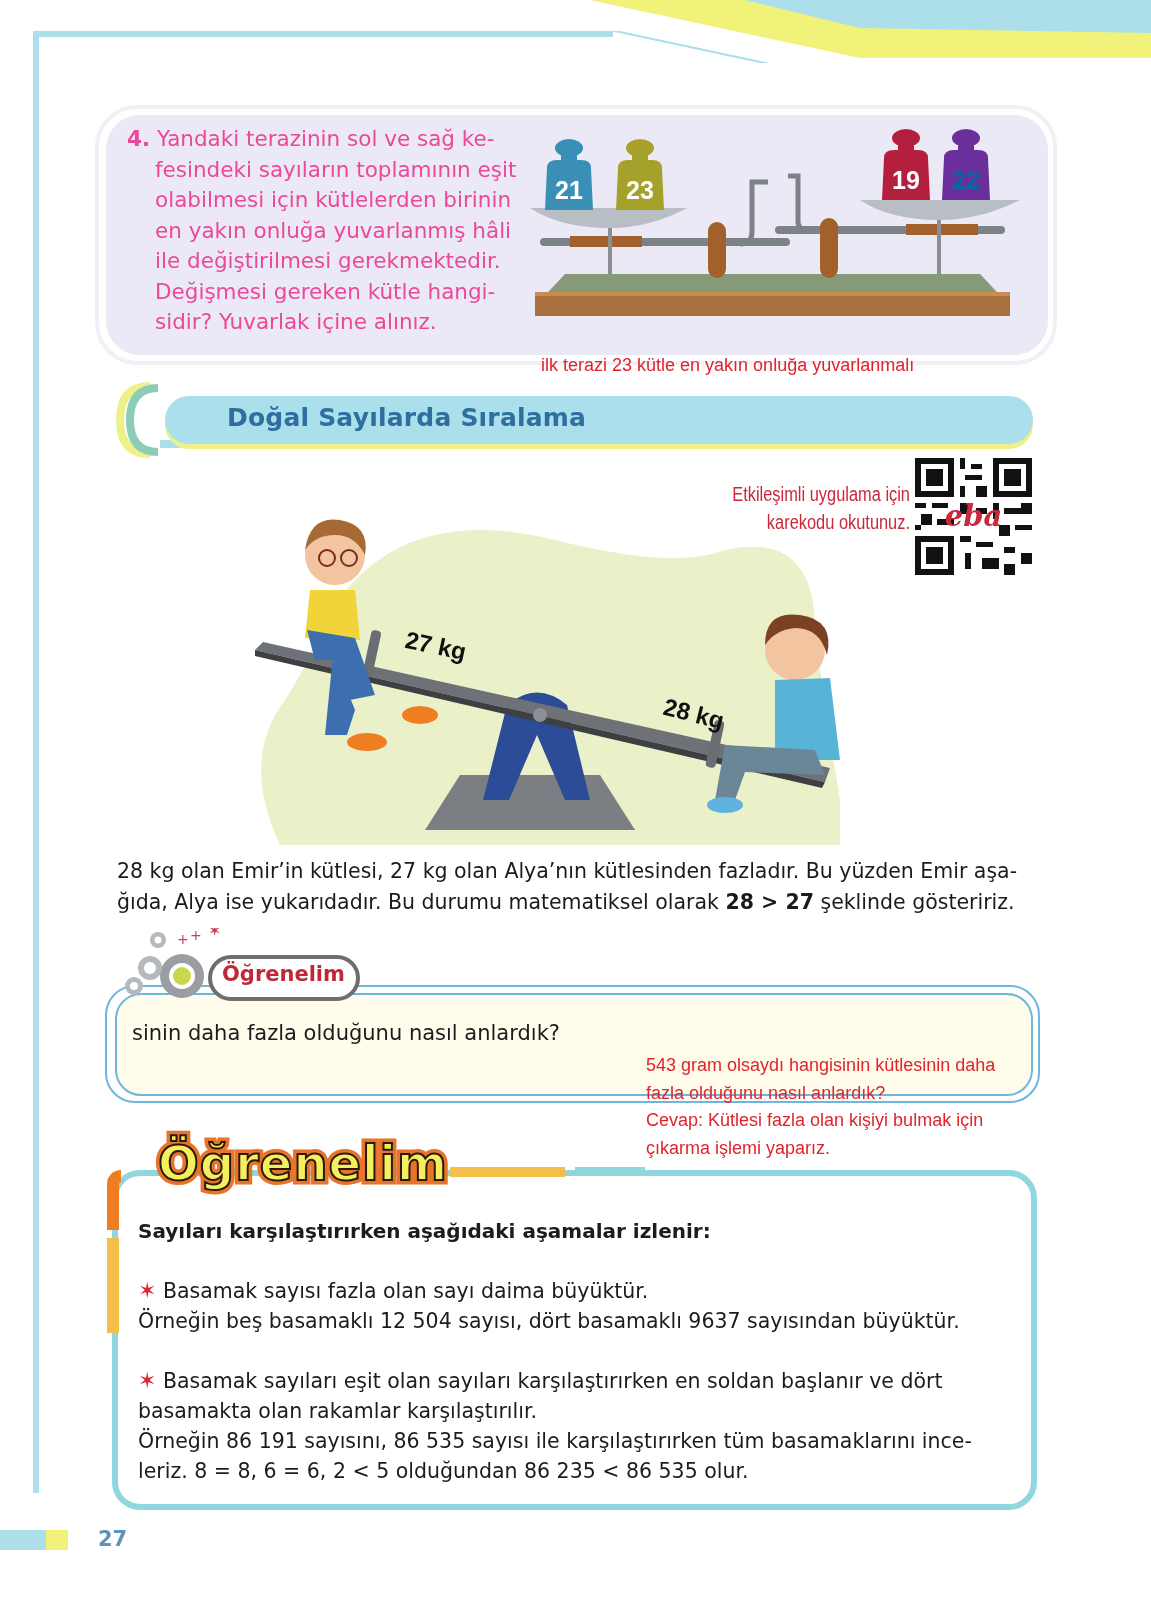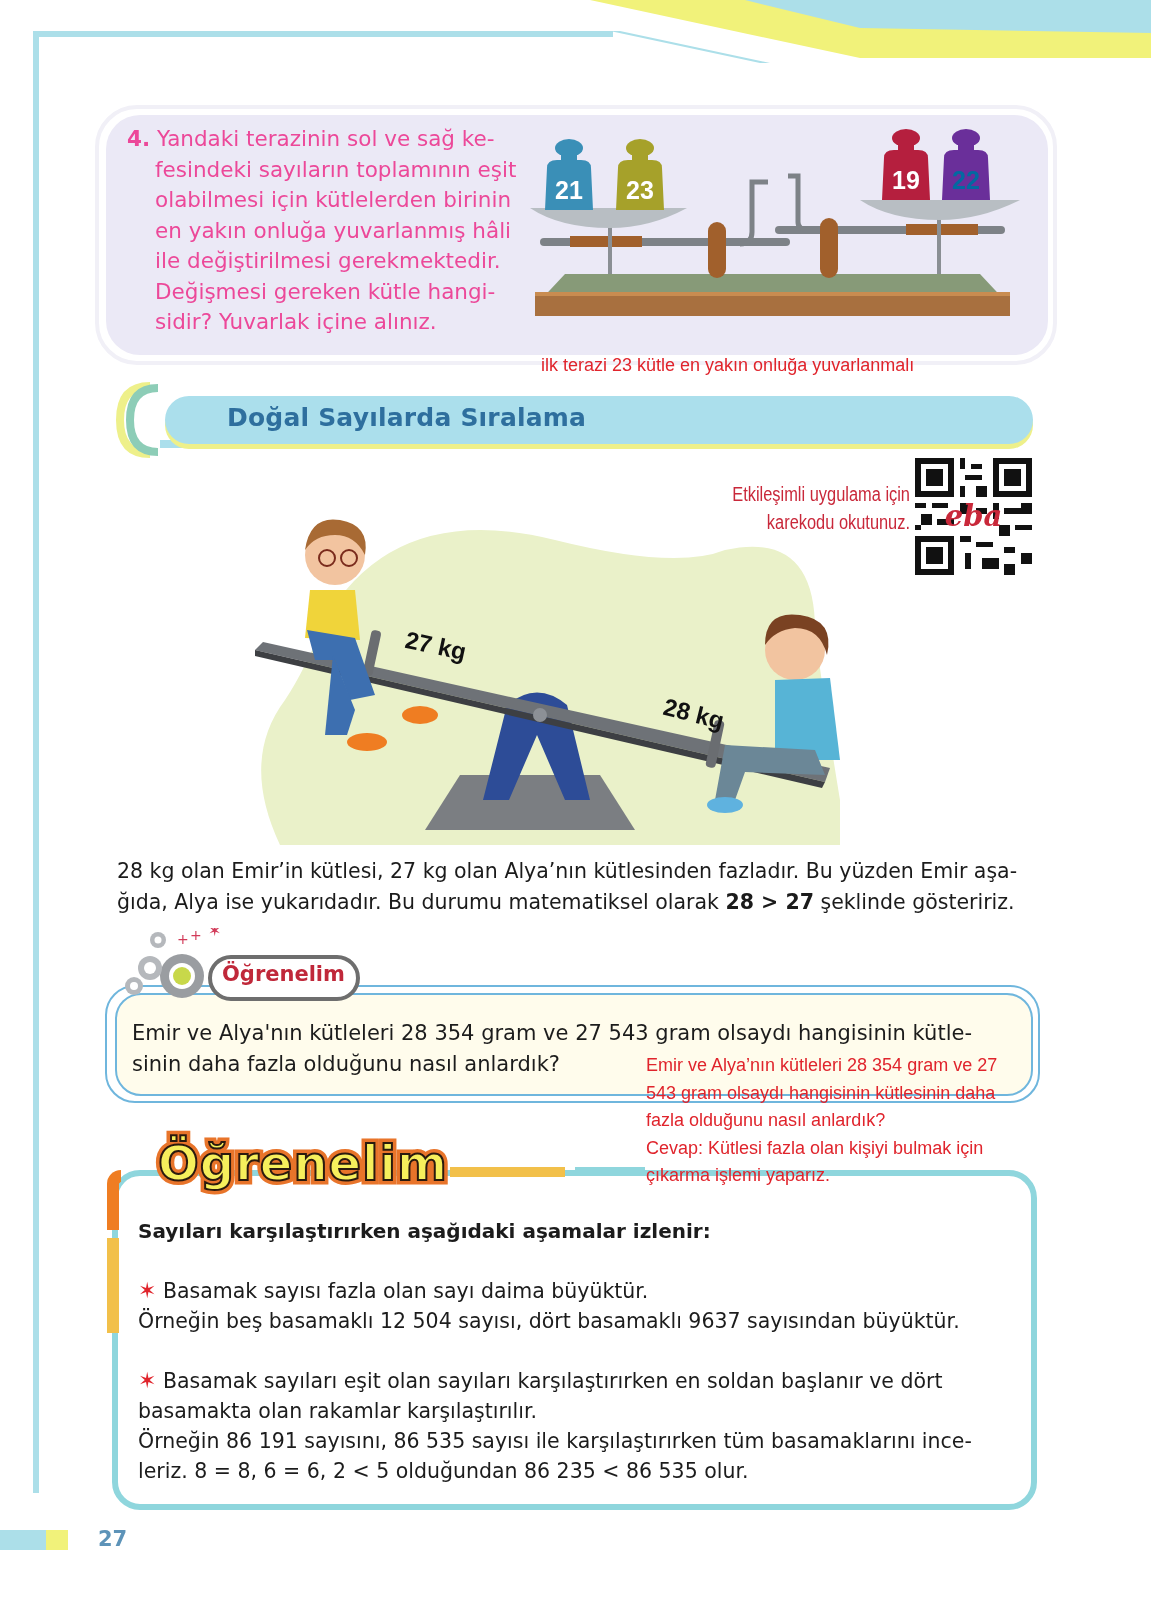--- a/index.html
+++ b/index.html
@@ -272,21 +272,20 @@
     <circle cx="12" cy="58" r="4" fill="#fff"></circle>
   <circle cx="36" cy="12" r="8" fill="#b5b8bc"></circle>
     <circle cx="36" cy="12" r="3.5" fill="#fff"></circle>
   <text x="55" y="16" font-size="14" fill="#d23a58" font-family="DejaVu Sans, sans-serif">+</text>
   <text x="68" y="12" font-size="14" fill="#d23a58" font-family="DejaVu Sans, sans-serif">+</text>
   <text x="86" y="8" font-size="16" fill="#d23a58" font-family="DejaVu Sans, sans-serif">✶</text>
 </svg>
 <div class="dus-pill"></div>
 <div class="dus-label">Öğrenelim</div>
 <div class="dus-text">
-  <span class="dus-line">Emir ve Alya'nın kütleleri 28 354 gram ve 27 543 gram olsaydı hangisinin kütle-</span>
   <span class="dus-line">sinin daha fazla olduğunu nasıl anlardık?</span>
 </div>
 
 <div class="og-box"></div>
 <div class="og-left-orange"></div>
 <div class="og-left-yellow"></div>
 <div class="og-top-yellow"></div>
 <div class="og-top-teal"></div>
 <svg class="og-title" viewBox="0 0 300 90">
   <text x="8" y="62" font-size="48" font-weight="bold" font-family="DejaVu Sans, sans-serif" fill="#f6ef5c" stroke="#e8742a" stroke-width="9" paint-order="stroke" letter-spacing="1">Öğrenelim</text>
@@ -298,21 +297,20 @@
   <span class="row"><span class="star">✶</span> <span>Basamak sayısı fazla olan sayı daima büyüktür.</span></span>
   <span class="row">Örneğin beş basamaklı 12 504 sayısı, dört basamaklı 9637 sayısından büyüktür.</span>
   <span class="gap"></span>
   <span class="row"><span class="star">✶</span> <span>Basamak sayıları eşit olan sayıları karşılaştırırken en soldan başlanır ve dört</span></span>
   <span class="row">basamakta olan rakamlar karşılaştırılır.</span>
   <span class="row">Örneğin 86 191 sayısını, 86 535 sayısı ile karşılaştırırken tüm basamaklarını ince-</span>
   <span class="row">leriz. 8 = 8, 6 = 6, 2 &lt; 5 olduğundan 86 235 &lt; 86 535 olur.</span>
 </div>
 
 <div class="annot-2">
-  <span>Emir ve Alya’nın kütleleri 28 354 gram ve 27</span>
   <span>543 gram olsaydı hangisinin kütlesinin daha</span>
   <span>fazla olduğunu nasıl anlardık?</span>
   <span>Cevap: Kütlesi fazla olan kişiyi bulmak için</span>
   <span>çıkarma işlemi yaparız.</span>
 </div>
 
 <div class="foot-bar-blue"></div>
 <div class="foot-bar-yellow"></div>
 <div class="page-num">27</div>
 

